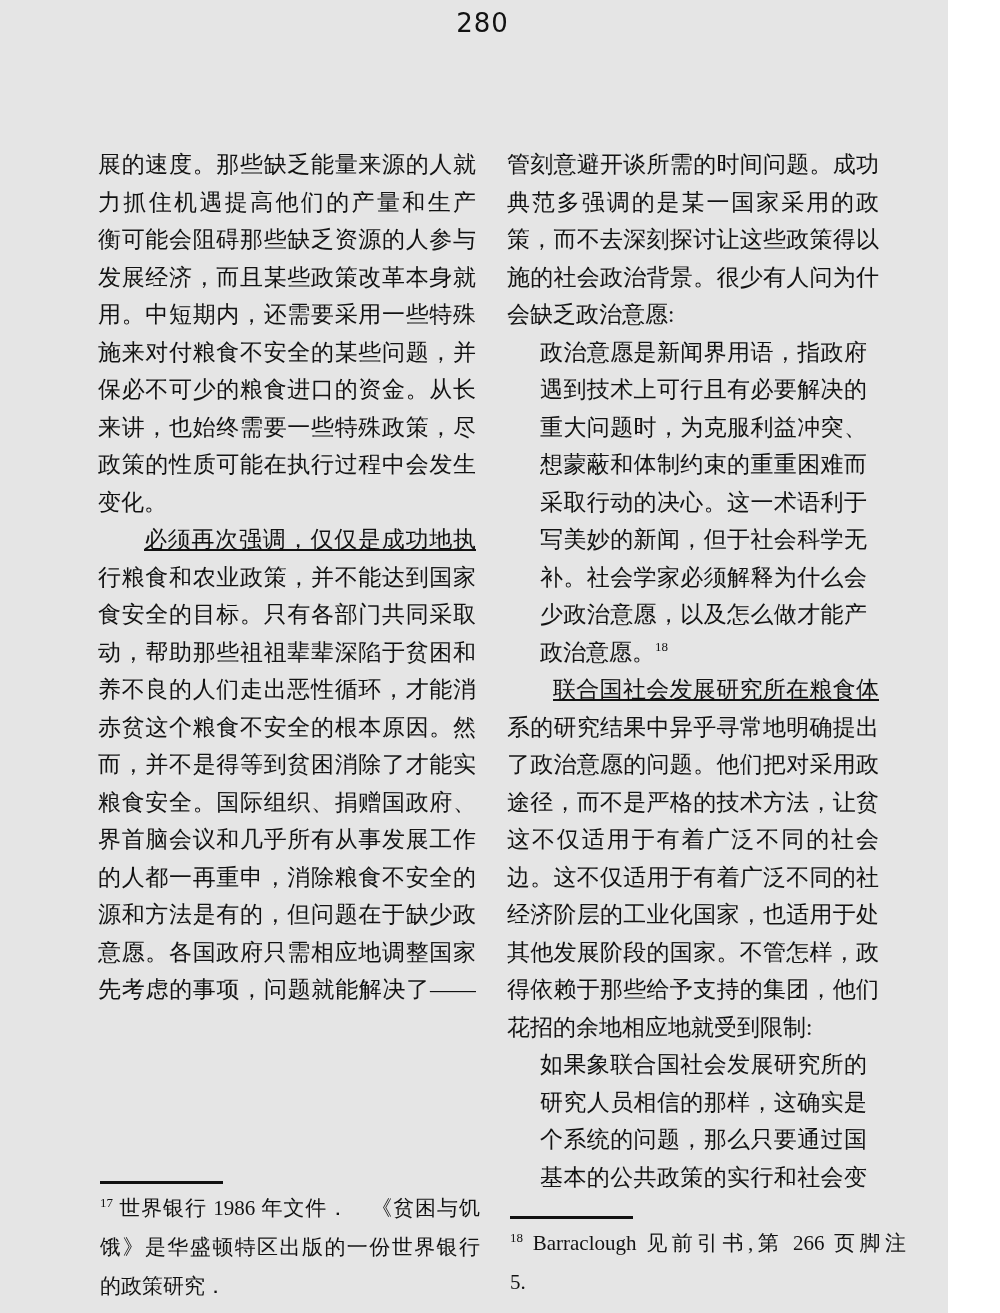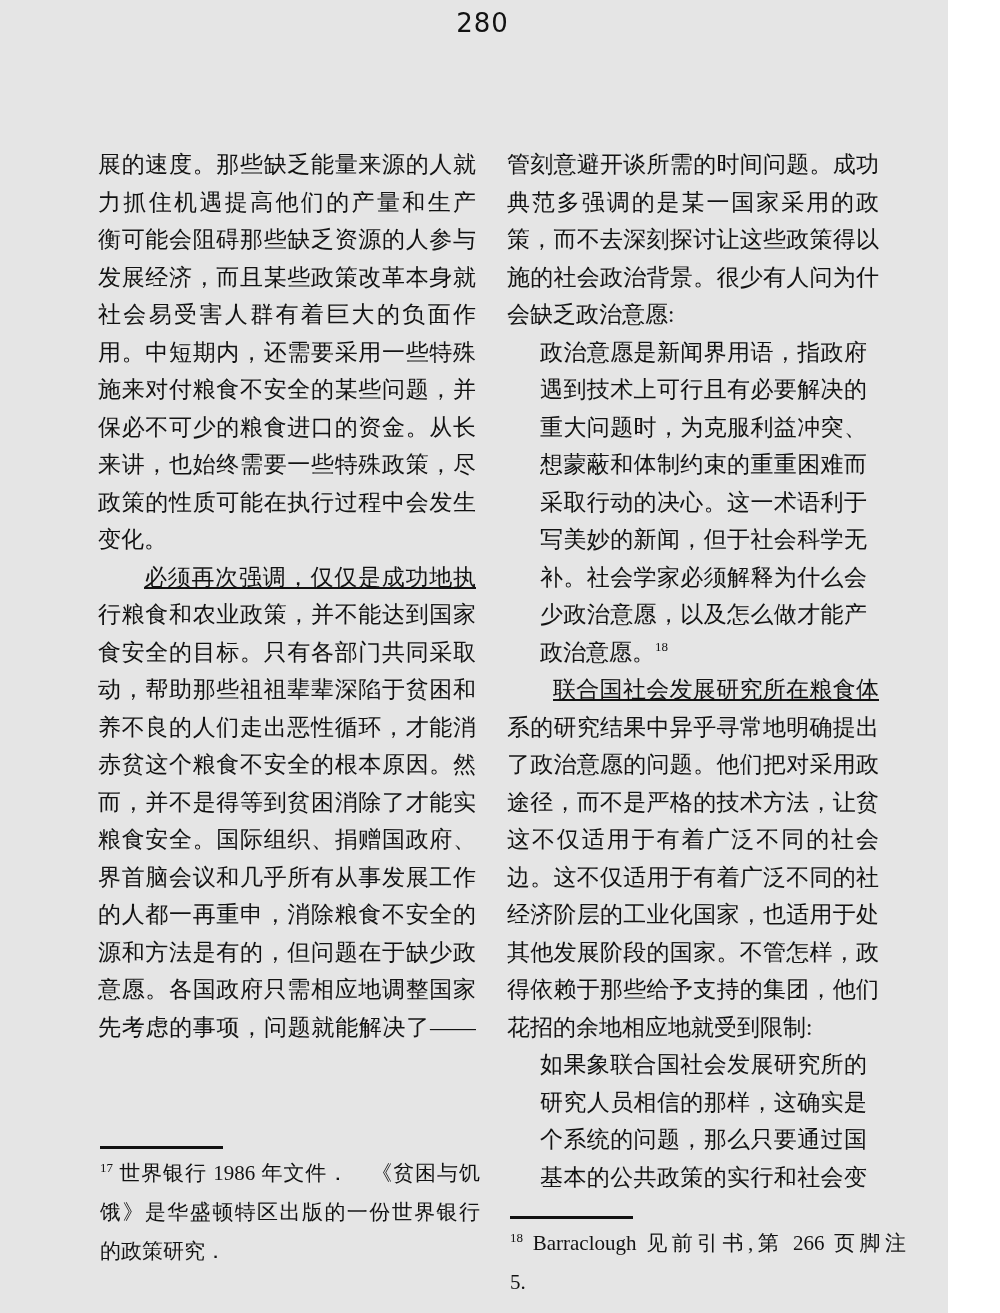--- a/index.html
+++ b/index.html
@@ -50,21 +50,21 @@
     font-size: 13px;
     vertical-align: super;
     line-height: 0;
     letter-spacing: 0;
   }
   .footnote {
     position: absolute;
     font-size: 21px;
     line-height: 39px;
   }
-  .fn-left  { left: 100px; top: 1146px; width: 380px; }
+  .fn-left  { left: 100px; top: 1181px; width: 380px; }
   .fn-right { left: 510px; top: 1216px; width: 396px; }
   .fn-rule {
     width: 123px;
     border-top: 3px solid #111;
     margin-bottom: 5px;
   }
   .footnote .line { height: 39px; }
 </style>
 </head>
 <body>
@@ -72,21 +72,20 @@
 <div class="page">
 
   <div class="page-number">280</div>
 
   <div class="column col-left">
     <div class="block">
         <div class="line">展的速度。那些缺乏能量来源的人就无</div>
         <div class="line">力抓住机遇提高他们的产量和生产</div>
         <div class="line">衡可能会阻碍那些缺乏资源的人参与</div>
         <div class="line">发展经济，而且某些政策改革本身就对</div>
-        <div class="line">社会易受害人群有着巨大的负面作</div>
         <div class="line">用。中短期内，还需要采用一些特殊措</div>
         <div class="line">施来对付粮食不安全的某些问题，并确</div>
         <div class="line">保必不可少的粮食进口的资金。从长期</div>
         <div class="line">来讲，也始终需要一些特殊政策，尽管</div>
         <div class="line">政策的性质可能在执行过程中会发生</div>
         <div class="line">变化。</div>
       </div>
     <div class="block indent-first cont">
         <div class="line">必须再次强调，仅仅是成功地执</div>
         <div class="line">行粮食和农业政策，并不能达到国家粮</div>

